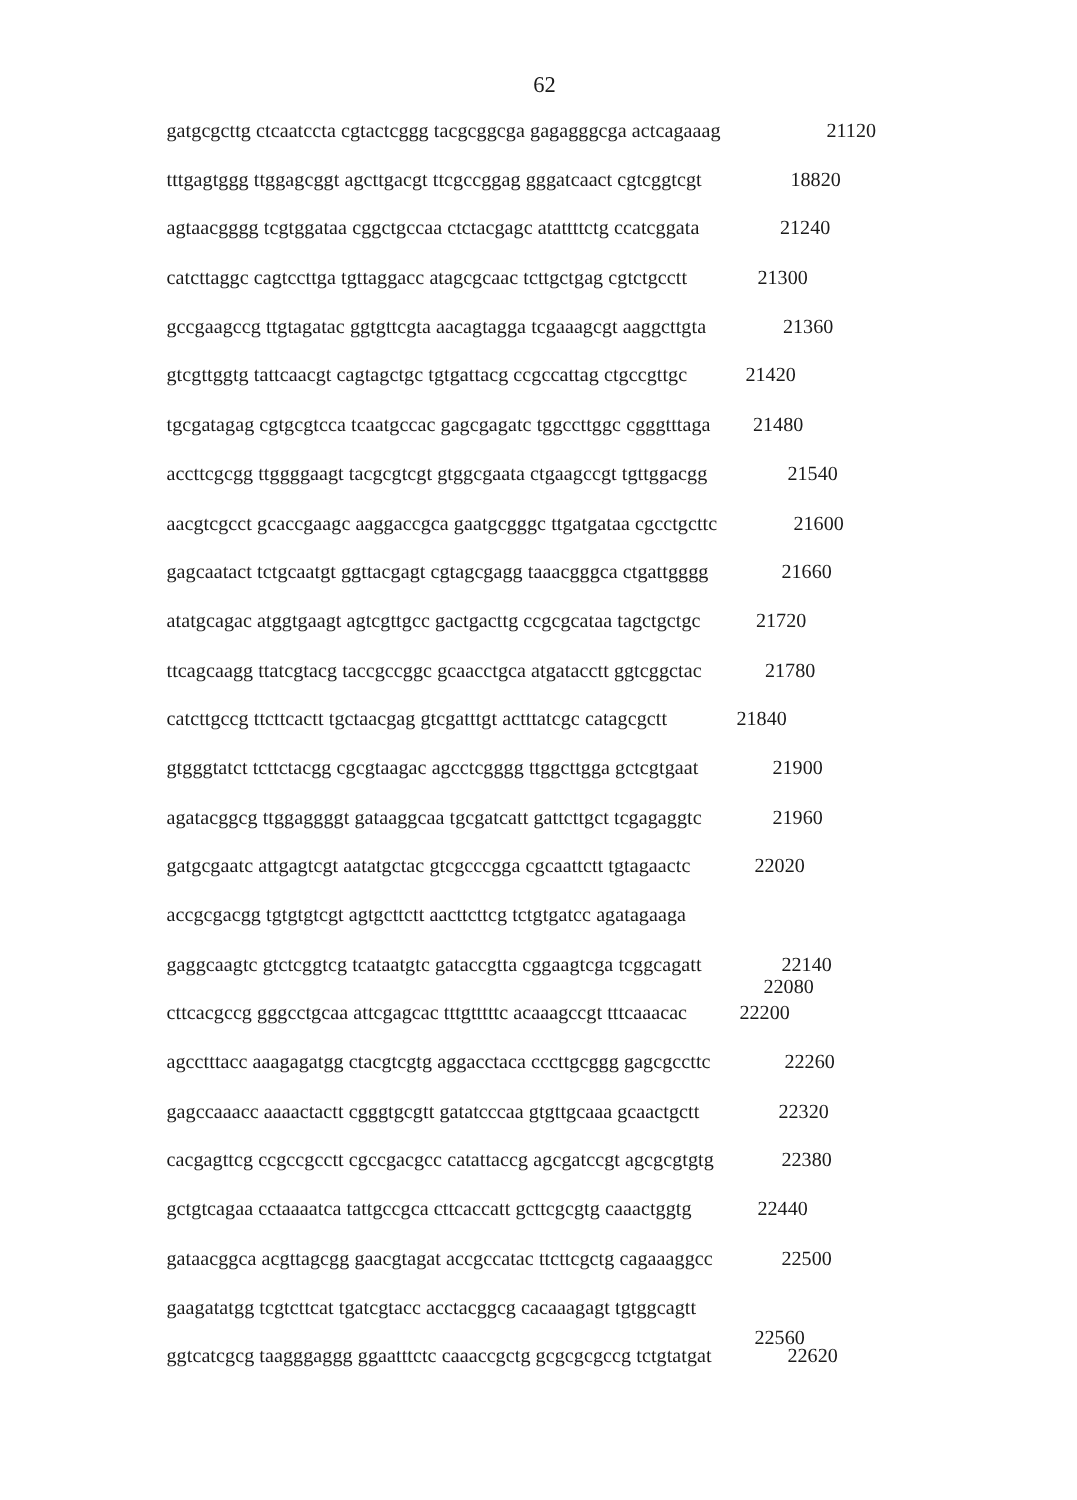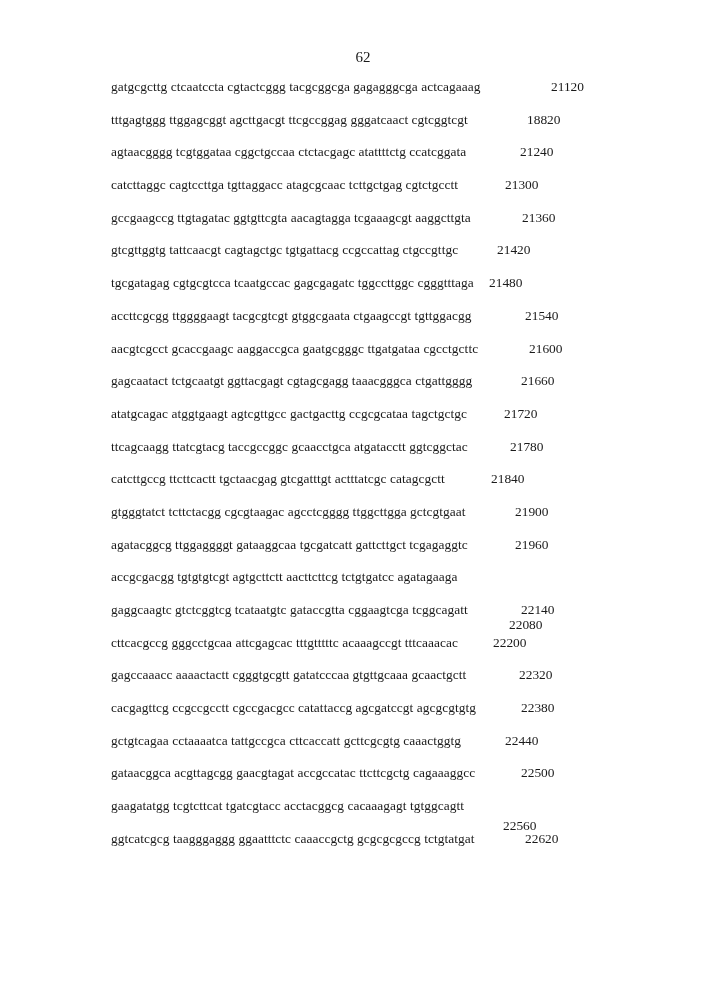--- a/index.html
+++ b/index.html
@@ -55,31 +55,33 @@
 
 <div class="page-number">62</div>
 
 <ul class="seq-list" id="seq-list">
     <li class="seq-line"><span class="seq-text">gatgcgcttg ctcaatccta cgtactcggg tacgcggcga gagagggcga actcagaaag</span><span class="seq-num" style="left: 440px;">21120</span></li>
     <li class="seq-line"><span class="seq-text">tttgagtggg ttggagcggt agcttgacgt ttcgccggag gggatcaact cgtcggtcgt</span><span class="seq-num" style="left: 416px;">18820</span></li>
     <li class="seq-line"><span class="seq-text">agtaacgggg tcgtggataa cggctgccaa ctctacgagc atattttctg ccatcggata</span><span class="seq-num" style="left: 409px;">21240</span></li>
     <li class="seq-line"><span class="seq-text">catcttaggc cagtccttga tgttaggacc atagcgcaac tcttgctgag cgtctgcctt</span><span class="seq-num" style="left: 394px;">21300</span></li>
     <li class="seq-line"><span class="seq-text">gccgaagccg ttgtagatac ggtgttcgta aacagtagga tcgaaagcgt aaggcttgta</span><span class="seq-num" style="left: 411px;">21360</span></li>
     <li class="seq-line"><span class="seq-text">gtcgttggtg tattcaacgt cagtagctgc tgtgattacg ccgccattag ctgccgttgc</span><span class="seq-num" style="left: 386px;">21420</span></li>
-    <li class="seq-line"><span class="seq-text">tgcgatagag cgtgcgtcca tcaatgccac gagcgagatc tggccttggc cgggtttaga</span><span class="seq-num" style="left: 378px;">21480</span></li>
+    <li class="seq-line"><span class="seq-text">tgcgatagag cgtgcgtcca tcaatgccac gagcgagatc tggccttggc cgggtttaga</span><span class="seq-num" style="left: 391px;">21480</span></li>
     <li class="seq-line"><span class="seq-text">accttcgcgg ttggggaagt tacgcgtcgt gtggcgaata ctgaagccgt tgttggacgg</span><span class="seq-num" style="left: 414px;">21540</span></li>
     <li class="seq-line"><span class="seq-text">aacgtcgcct gcaccgaagc aaggaccgca gaatgcgggc ttgatgataa cgcctgcttc</span><span class="seq-num" style="left: 418px;">21600</span></li>
     <li class="seq-line"><span class="seq-text">gagcaatact tctgcaatgt ggttacgagt cgtagcgagg taaacgggca ctgattgggg</span><span class="seq-num" style="left: 410px;">21660</span></li>
     <li class="seq-line"><span class="seq-text">atatgcagac atggtgaagt agtcgttgcc gactgacttg ccgcgcataa tagctgctgc</span><span class="seq-num" style="left: 393px;">21720</span></li>
     <li class="seq-line"><span class="seq-text">ttcagcaagg ttatcgtacg taccgccggc gcaacctgca atgatacctt ggtcggctac</span><span class="seq-num" style="left: 399px;">21780</span></li>
     <li class="seq-line"><span class="seq-text">catcttgccg ttcttcactt tgctaacgag gtcgatttgt actttatcgc catagcgctt</span><span class="seq-num" style="left: 380px;">21840</span></li>
     <li class="seq-line"><span class="seq-text">gtgggtatct tcttctacgg cgcgtaagac agcctcgggg ttggcttgga gctcgtgaat</span><span class="seq-num" style="left: 404px;">21900</span></li>
     <li class="seq-line"><span class="seq-text">agatacggcg ttggaggggt gataaggcaa tgcgatcatt gattcttgct tcgagaggtc</span><span class="seq-num" style="left: 404px;">21960</span></li>
+    <li class="seq-line"><span class="seq-text">gatgcgaatc attgagtcgt aatatgctac gtcgcccgga cgcaattctt tgtagaactc</span><span class="seq-num" style="left: 392px;">22020</span></li>
     <li class="seq-line"><span class="seq-text">accgcgacgg tgtgtgtcgt agtgcttctt aacttcttcg tctgtgatcc agatagaaga</span><span class="seq-num" style="left: 398px; margin-top: 48px;">22080</span></li>
     <li class="seq-line"><span class="seq-text">gaggcaagtc gtctcggtcg tcataatgtc gataccgtta cggaagtcga tcggcagatt</span><span class="seq-num" style="left: 410px;">22140</span></li>
     <li class="seq-line"><span class="seq-text">cttcacgccg gggcctgcaa attcgagcac tttgtttttc acaaagccgt tttcaaacac</span><span class="seq-num" style="left: 382px; text-align: center;">22200</span></li>
+    <li class="seq-line"><span class="seq-text">agcctttacc aaagagatgg ctacgtcgtg aggacctaca cccttgcggg gagcgccttc</span><span class="seq-num" style="left: 412px;">22260</span></li>
     <li class="seq-line"><span class="seq-text">gagccaaacc aaaactactt cgggtgcgtt gatatcccaa gtgttgcaaa gcaactgctt</span><span class="seq-num" style="left: 408px;">22320</span></li>
     <li class="seq-line"><span class="seq-text">cacgagttcg ccgccgcctt cgccgacgcc catattaccg agcgatccgt agcgcgtgtg</span><span class="seq-num" style="left: 410px;">22380</span></li>
     <li class="seq-line"><span class="seq-text">gctgtcagaa cctaaaatca tattgccgca cttcaccatt gcttcgcgtg caaactggtg</span><span class="seq-num" style="left: 394px;">22440</span></li>
     <li class="seq-line"><span class="seq-text">gataacggca acgttagcgg gaacgtagat accgccatac ttcttcgctg cagaaaggcc</span><span class="seq-num" style="left: 410px;">22500</span></li>
     <li class="seq-line"><span class="seq-text">gaagatatgg tcgtcttcat tgatcgtacc acctacggcg cacaaagagt tgtggcagtt</span><span class="seq-num" style="left: 392px; margin-top: 20px;">22560</span></li>
     <li class="seq-line"><span class="seq-text">ggtcatcgcg taagggaggg ggaatttctc caaaccgctg gcgcgcgccg tctgtatgat</span><span class="seq-num" style="left: 414px;">22620</span></li>
   </ul>
 
 </body></html>

